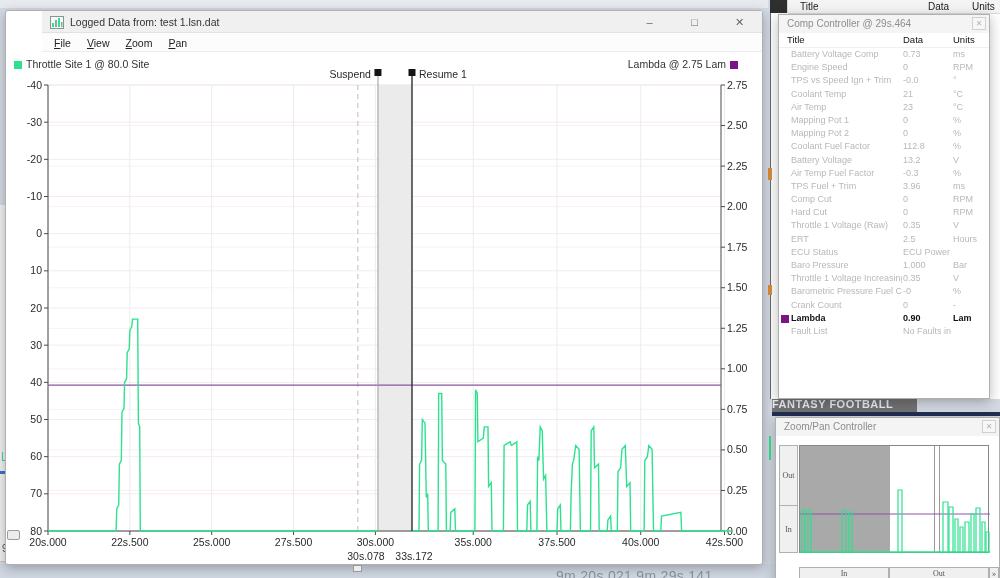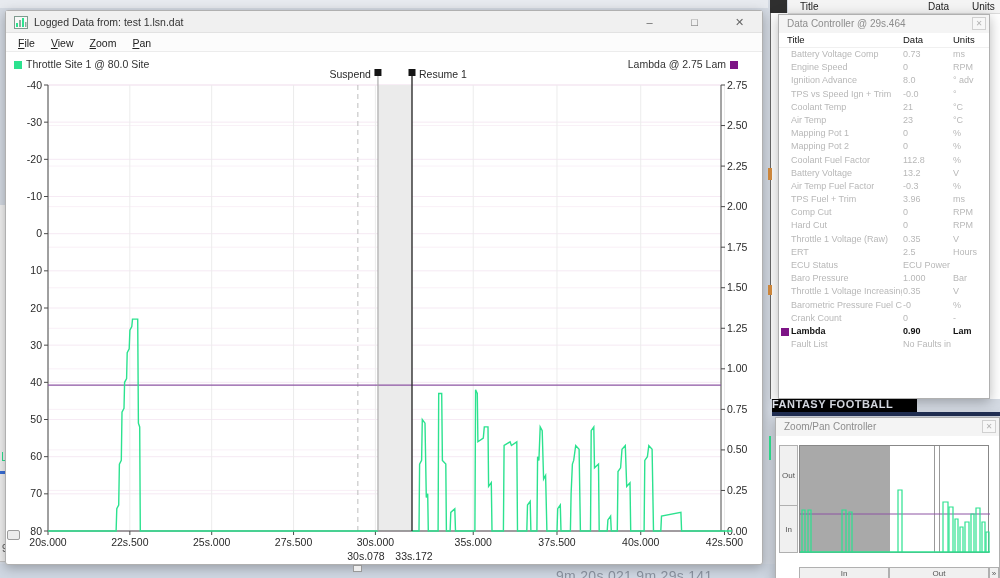--- a/index.html
+++ b/index.html
@@ -6,21 +6,21 @@
   html,body { font-family:"Liberation Sans","DejaVu Sans",sans-serif; }
   #desktop { position:relative; width:1000px; height:578px; background:#d4dae3; overflow:hidden; }
   .win { position:absolute; background:#fff; border:1px solid #b0b0b0; box-shadow:0 3px 12px rgba(0,0,0,.28); }
   .titlebar { position:relative; height:22px; background:#f0f0f0; border-bottom:1px solid #e2e2e2; }
   .titlebar .ttl { position:absolute; left:28px; top:5px; font-size:10.5px; color:#333; white-space:nowrap; }
   .small-titlebar { position:relative; height:18px; background:#f4f4f4; }
   .small-titlebar .ttl { position:absolute; left:8px; top:3px; font-size:10px; color:#8d8d8d; white-space:nowrap; }
   .close-box { position:absolute; right:3px; top:2px; width:14px; height:13px; background:#f7f7f7;
                border:1px solid #d0d0d0; color:#b3b3b3; font-size:8px; line-height:11px; text-align:center; }
   
-  #main-window { left:5px; top:10px; width:758px; height:555px; border-radius:3px; }
+  #main-window { left:5px; top:10px; width:758px; height:555px; border-radius:3px;padding-left:36px; }
   #app-icon { position:absolute; left:8px; top:5px; width:14px; height:13px; }
   .win-controls { position:absolute; right:0; top:0; height:22px; display:flex; }
   .win-controls .wbtn { width:45px; height:22px; text-align:center; line-height:22px; font-size:11px; color:#666; }
   #menubar { position:relative; height:19px; background:#fcfcfc; border-bottom:1px solid #ececec; padding-left:4px; }
   .menu-item { display:inline-block; padding:2px 8px 0 8px; font-size:10.5px; color:#222; }
   .menu-item u { text-decoration:underline; }
   .legend { position:absolute; top:47px; font-size:10.5px; color:#333; white-space:nowrap; }
   .legend .sw { display:inline-block; width:8px; height:8px; margin:0 4px -1px 0; }
   #legend-right { right:24px; } #legend-right .sw { margin:0 0 -1px 4px; }
   #chart-svg { position:absolute; left:0; top:0; pointer-events:none; }
@@ -31,42 +31,42 @@
   #left-sliver { position:absolute; left:0; top:205px; width:17px; height:357px; background:#f1f1f1;
                  border-right:1px solid #c4c4c4; border-bottom:1px solid #c4c4c4; }
   #sliver-green { position:absolute; left:2px; top:247px; width:7px; height:9px; border:1px solid #2ce28f; border-top:none; }
   #sliver-blue { position:absolute; left:0; top:266px; width:11px; height:3px; background:#3a6fd8; }
   #sliver-digit { position:absolute; left:2px; top:338px; font-size:10px; color:#555; }
   #behind-right-body { position:absolute; left:770px; top:13px; width:230px; height:386px; background:#fff; border-left:1px solid #6a6a6a; }
   .edge-tick { position:absolute; width:4px; background:#d98f3f; }
   #behind-header { position:absolute; left:788px; top:0; width:212px; height:14px; background:#f4f4f4; border-bottom:1px solid #dcdcdc; }
   #behind-header span { position:absolute; top:1px; font-size:10px; color:#222; }
   #behind-icon { position:absolute; left:770px; top:0; width:17px; height:13px; background:#2f2f2f; }
-  #fantasy-strip { position:absolute; left:772px; top:399px; width:145px; height:15px; background:#000000; overflow:hidden; }
+  #fantasy-strip { position:absolute; left:772px; top:399px; width:145px; height:15px; background:#737373; overflow:hidden; }
   #fantasy-strip span { display:block; margin-top:-1px; font-size:11px; font-weight:bold; letter-spacing:.5px; color:#e8ecf5; white-space:nowrap; }
   #fantasy-line { position:absolute; left:772px; top:412px; width:228px; height:4px; background:#223055; }
   #bottom-band { position:absolute; left:0; top:564px; width:1000px; height:14px; background:#cfd7e2; }
   #ghost-text { position:absolute; left:556px; top:568px; font-size:14px; color:#8b93a0; letter-spacing:.3px; white-space:nowrap; }
   #scroll-thumb { position:absolute; left:353px; top:565px; width:9px; height:7px; background:#eee; border:1px solid #999; }
   #zp-green-sliver { position:absolute; left:769px; top:436px; width:2px; height:24px; background:#2ce28f; }
   
   #data-controller { left:778px; top:14px; width:212px; height:385px; }
   #dc-header { position:relative; height:15px; border-bottom:1px solid #f0f0f0; }
   #dc-header span { position:absolute; top:1px; font-size:9.5px; color:#111; }
   .dc-row { position:relative; height:13.2px; font-size:9px; line-height:13.2px; color:#b8b8b8; white-space:nowrap; }
   .dc-row.active { color:#111; font-weight:bold; }
   .dc-row .sw { position:absolute; left:2px; top:3px; width:8px; height:8px; }
   .dc-row .t { position:absolute; left:12px; max-width:111px; overflow:hidden; }
   .dc-row .d { position:absolute; left:124px; }
   .dc-row .u { position:absolute; left:174px; }
   
   #zoom-pan { left:775px; top:417px; width:225px; height:165px; overflow:hidden; }
   #zp-ybtns { position:absolute; left:3px; top:27px; width:19px; height:108px; }
   .zp-btn { background:#f0f0f0; border:1px solid #b0b0b0; font-size:8px; color:#555;
-            display:flex; align-items:center; justify-content:center; }
+            display:flex; align-items:center; justify-content:center;font-family:Liberation Serif, serif; }
   #zp-out-y { position:absolute; left:0; top:0; width:19px; height:61px; }
   #zp-in-y { position:absolute; left:0; top:60px; width:19px; height:48px; }
   #zp-chart { position:absolute; left:23px; top:27px; width:190px; height:108px; border:1px solid #888; background:#fff; }
   #zp-gray { position:absolute; left:0; top:0; width:90px; height:106px; background:#a9a9a9; }
   .zp-div { position:absolute; top:0; width:1px; height:106px; background:#9a9a9a; }
   #zp-svg { position:absolute; left:0; top:0; }
   #zp-xbtns { position:absolute; left:23px; top:149px; width:190px; height:13px; display:flex; }
   #zp-in-x { width:90px; height:13px; } #zp-out-x { width:100px; height:13px; }
   #zp-arrow { position:absolute; left:213px; top:149px; width:10px; height:13px; }
   #zp-timeline { position:absolute; left:23px; top:163px; width:200px; height:12px; background:#3f3f3f; }
@@ -245,43 +245,38 @@
     <div id="left-grip"></div>
   </div>
 
   <div id="fantasy-strip">
     <span>FANTASY FOOTBALL</span>
   </div>
   <div id="fantasy-line"></div>
 
   <div id="data-controller" class="win">
     <div class="small-titlebar">
-      <span class="ttl">Data Controller @ 29s.464</span>
+      <span class="ttl">Comp Controller @ 29s.464</span>
       <span class="close-box">✕</span>
     </div>
     <div id="dc-header">
       <span style="left:8px">Title</span>
       <span style="left:124px">Data</span>
       <span style="left:174px">Units</span>
     </div>
     <div id="dc-rows">
         <div class="dc-row">
           <span class="t">Battery Voltage Comp</span>
           <span class="d">0.73</span>
           <span class="u">ms</span>
         </div>
         <div class="dc-row">
           <span class="t">Engine Speed</span>
           <span class="d">0</span>
           <span class="u">RPM</span>
-        </div>
-        <div class="dc-row">
-          <span class="t">Ignition Advance</span>
-          <span class="d">8.0</span>
-          <span class="u">° adv</span>
         </div>
         <div class="dc-row">
           <span class="t">TPS vs Speed Ign + Trim</span>
           <span class="d">-0.0</span>
           <span class="u">°</span>
         </div>
         <div class="dc-row">
           <span class="t">Coolant Temp</span>
           <span class="d">21</span>
           <span class="u">°C</span>

